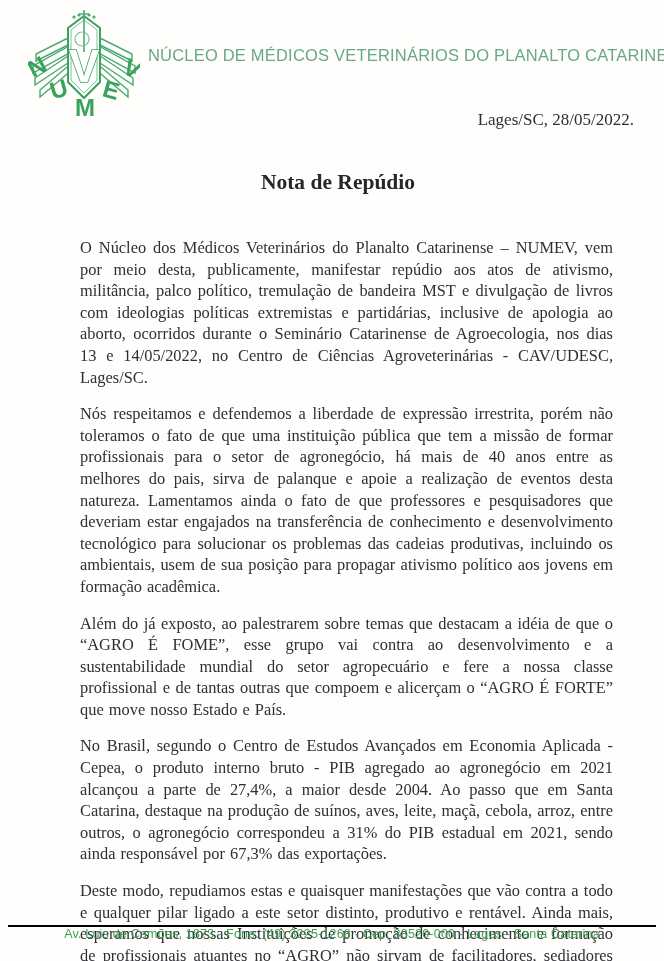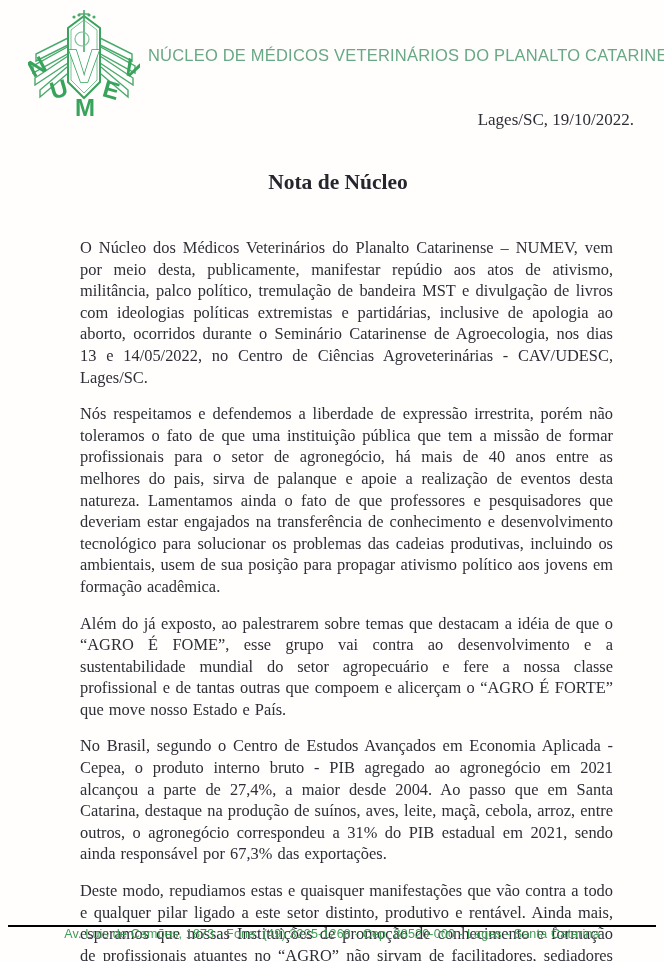--- a/index.html
+++ b/index.html
@@ -110,24 +110,24 @@
         <text class="logo-letter" font-size="24" text-anchor="middle" transform="translate(57,108)">M</text>
         <text class="logo-letter" font-size="24" text-anchor="middle" transform="translate(81,90) rotate(16)">E</text>
         <text class="logo-letter" font-size="24" text-anchor="middle" transform="translate(100,68) rotate(28)">V</text>
       </svg>
     </div>
     <div class="head-text">
       <div class="org-name">NÚCLEO DE MÉDICOS VETERINÁRIOS DO PLANALTO CATARINENSE</div>
     </div>
   </div>
 
-  <div class="dateline">Lages/SC, 19/10/2022.</div>
+  <div class="dateline">Lages/SC, 28/05/2022.</div>
 
   <div class="doc-body">
-    <h1 class="doc-title">Nota de Núcleo</h1>
+    <h1 class="doc-title">Nota de Repúdio</h1>
     <p>O Núcleo dos Médicos Veterinários do Planalto Catarinense – NUMEV, vem por meio desta, publicamente, manifestar repúdio aos atos de ativismo, militância, palco político, tremulação de bandeira MST e divulgação de livros com ideologias políticas extremistas e partidárias, inclusive de apologia ao aborto,  ocorridos durante o Seminário Catarinense de Agroecologia, nos dias 13 e 14/05/2022, no Centro de Ciências Agroveterinárias - CAV/UDESC, Lages/SC.</p>
     <p>Nós respeitamos e defendemos a liberdade de expressão irrestrita, porém não toleramos o fato de que uma instituição pública que tem a missão de formar profissionais para o setor de agronegócio, há mais de 40 anos entre as melhores do pais, sirva de palanque e apoie a realização de eventos desta natureza. Lamentamos ainda o fato de que professores e pesquisadores que deveriam estar engajados na transferência de conhecimento e desenvolvimento tecnológico para solucionar os problemas das cadeias produtivas, incluindo os ambientais, usem de sua posição para propagar ativismo político aos jovens em formação acadêmica.</p>
     <p>Além do já exposto, ao palestrarem sobre temas que destacam a idéia de que o “AGRO É FOME”,  esse grupo vai contra ao desenvolvimento e a sustentabilidade mundial do setor agropecuário e fere a nossa classe profissional e de tantas outras que compoem e alicerçam o “AGRO É FORTE” que move nosso Estado e País.</p>
     <p>No Brasil, segundo o Centro de Estudos Avançados em Economia Aplicada - Cepea, o produto interno bruto - PIB agregado ao agronegócio em 2021 alcançou a parte de 27,4%, a maior desde 2004. Ao passo que em Santa Catarina, destaque na produção de suínos, aves, leite, maçã, cebola, arroz, entre outros,  o agronegócio correspondeu a 31% do PIB estadual em 2021, sendo ainda responsável por 67,3% das exportações.</p>
     <p>Deste modo, repudiamos estas e quaisquer manifestações que vão contra a todo e qualquer pilar ligado a este setor distinto, produtivo e rentável. Ainda mais, esperamos que nossas Instituições de promoção de conhecimento e formação de profissionais atuantes no “AGRO” não sirvam de facilitadores, sediadores ou ativistas nessas causas desconexas.</p>
   </div>
 
   <div class="footer">
     <div class="footer-address">Av. Luis de Camões, 1873 - Fone: (49) 3225-1268 - Cep: 88520-000 - Lages - Santa Catarina</div>
   </div>

